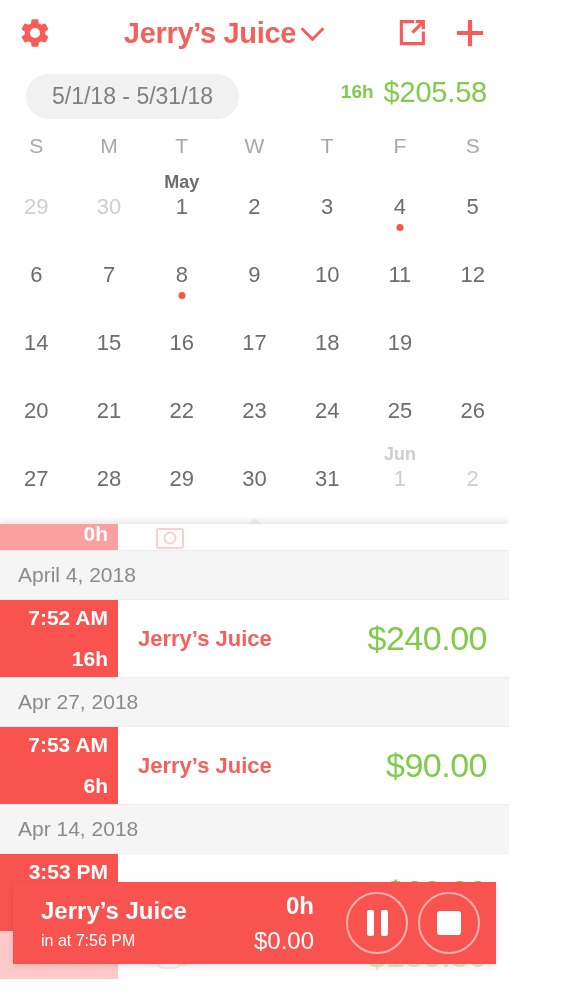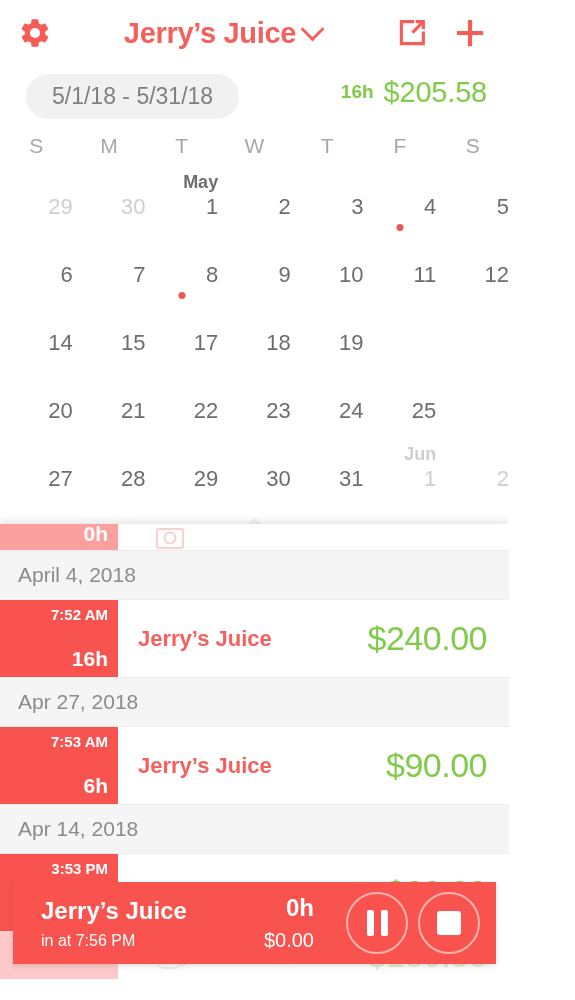--- a/index.html
+++ b/index.html
@@ -91,21 +91,21 @@
   }
   .dow {
     text-align: center;
     color: #a8a8a8;
     font-size: 21px;
     padding: 4px 0 14px 0;
   }
   .day-cell {
     position: relative;
     height: 68px;
-    text-align: right;
+    text-align: center;
     color: #6d6d6d;
     font-size: 22px;
     padding-top: 22px;
   }
   .day-cell.muted { color: #cfcfcf; }
   .month-tag {
     position: absolute;
     top: 0px; left: 0; right: 0;
     font-size: 18px;
     font-weight: bold;
@@ -162,21 +162,21 @@
     width: 118px;
     background: #f9534f;
     color: #ffffff;
     display: flex;
     flex-direction: column;
     justify-content: space-between;
     align-items: flex-end;
     padding: 6px 10px 6px 0;
     flex: 0 0 118px;
   }
-  .time-block .tm { font-size: 15px; font-weight: bold; }
+  .time-block .tm { font-size: 21px; font-weight: bold; }
   .time-block .hrs { font-size: 21px; font-weight: bold; }
   .entry-mid {
     flex: 1;
     display: flex;
     align-items: center;
     padding-left: 20px;
   }
   .entry-name {
     color: #f4605c;
     font-size: 22px;
@@ -268,21 +268,21 @@
   .timer-mid {
     flex: 1;
     display: flex;
     flex-direction: column;
     align-items: flex-end;
     justify-content: center;
     gap: 7px;
     padding-right: 22px;
   }
   .timer-hours { color: #ffffff; font-size: 24px; font-weight: bold; }
-  .timer-amt { color: #ffffff; font-size: 20px; }
+  .timer-amt { color: #ffffff; font-size: 24px; }
   .ctrl-btn {
     width: 62px; height: 62px;
     border-radius: 50%;
     border: 2.5px solid #fbb3b0;
     display: flex;
     align-items: center;
     justify-content: center;
     margin-left: 10px;
   }
   .pause-glyph { display: flex; gap: 7px; }
@@ -359,31 +359,33 @@
           <div class="day-cell"><span>7</span></div>
           <div class="day-cell"><span>8</span><span class="dot"></span></div>
           <div class="day-cell"><span>9</span></div>
           <div class="day-cell"><span>10</span></div>
           <div class="day-cell"><span>11</span></div>
           <div class="day-cell"><span>12</span></div>
         </div>
         <div class="cal-row">
           <div class="day-cell"><span>14</span></div>
           <div class="day-cell"><span>15</span></div>
+          <div class="day-cell"><span>16</span></div>
           <div class="day-cell"><span>17</span></div>
           <div class="day-cell"><span>18</span></div>
           <div class="day-cell"><span>19</span></div>
         </div>
         <div class="cal-row">
           <div class="day-cell"><span>20</span></div>
           <div class="day-cell"><span>21</span></div>
           <div class="day-cell"><span>22</span></div>
           <div class="day-cell"><span>23</span></div>
           <div class="day-cell"><span>24</span></div>
           <div class="day-cell"><span>25</span></div>
+          <div class="day-cell"><span>26</span></div>
         </div>
         <div class="cal-row">
           <div class="day-cell"><span>27</span></div>
           <div class="day-cell"><span>28</span></div>
           <div class="day-cell"><span>29</span></div>
           <div class="day-cell"><span>30</span></div>
           <div class="day-cell"><span>31</span></div>
           <div class="day-cell muted"><div class="month-tag muted">Jun</div><span>1</span></div>
           <div class="day-cell muted"><span>2</span></div>
         </div>

